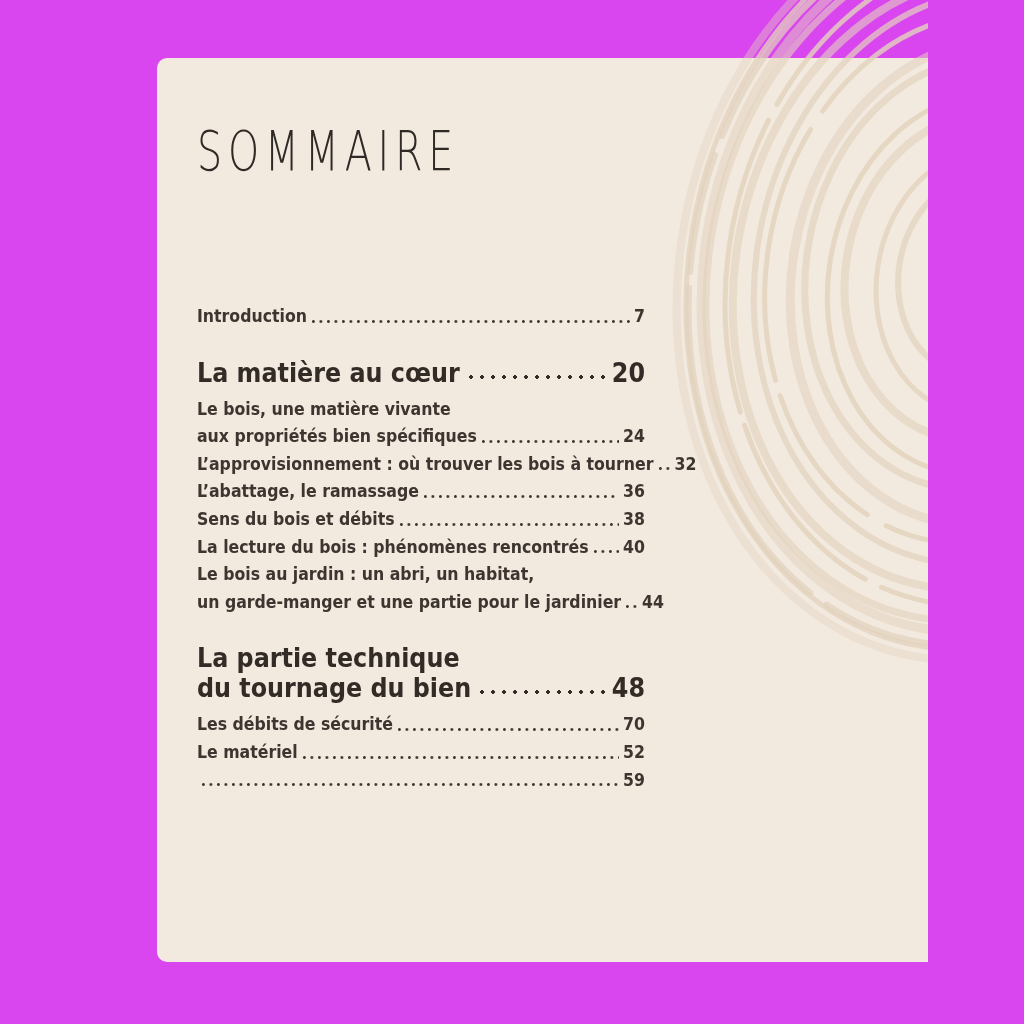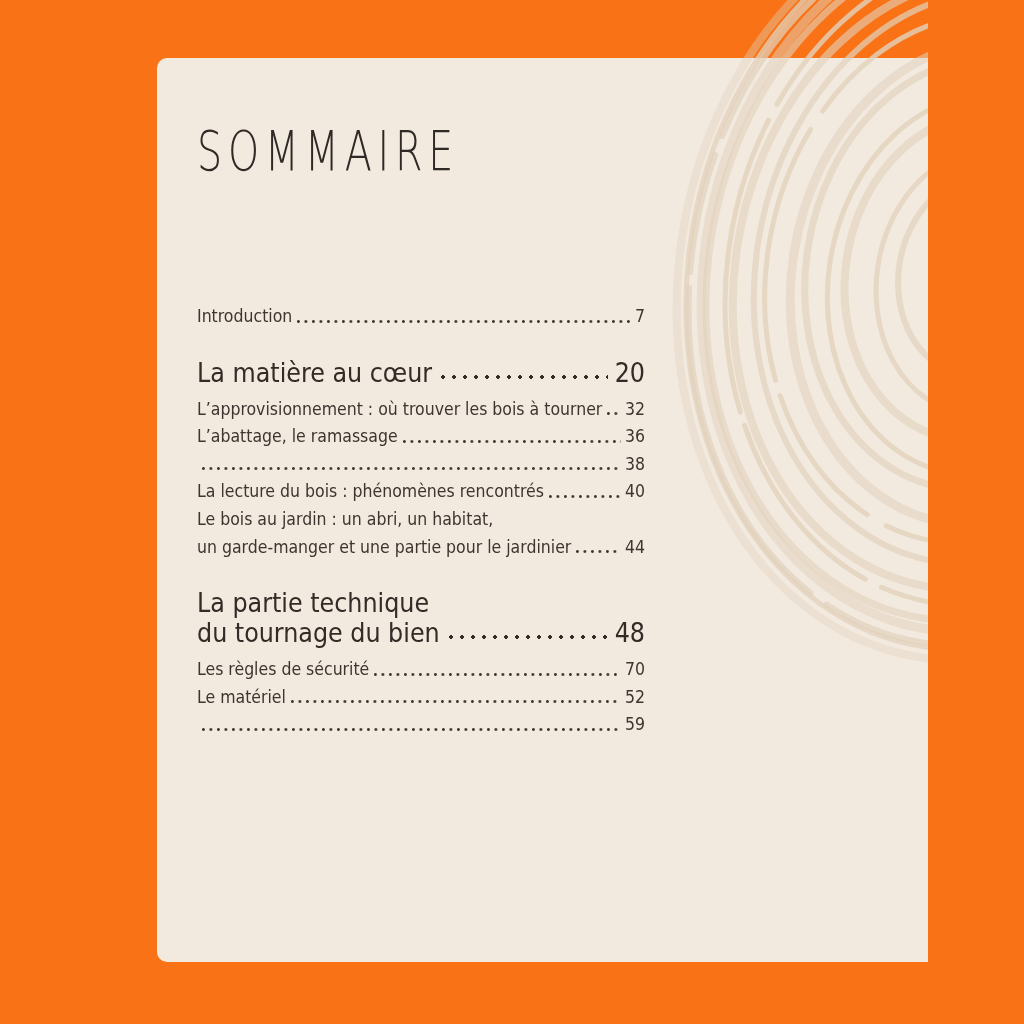--- a/index.html
+++ b/index.html
@@ -5,21 +5,21 @@
   html, body { margin: 0; padding: 0; }
   body {
     width: 1024px; height: 1024px;
     background: #ffffff;
     font-family: "DejaVu Sans", "Liberation Sans", sans-serif;
     overflow: hidden;
   }
   .stage {
     position: relative;
     width: 1024px; height: 1024px;
-    background: #f97316;
+    background: #d946ef;
     overflow: hidden;
   }
   
   .content-clip {
     position: absolute; left: 0; top: 0;
     width: 928px; height: 1024px;
     overflow: hidden;
   }
   .card {
     position: absolute; left: 157px; top: 58px;
@@ -47,20 +47,21 @@
     color: #2F2A25;
     transform: scaleX(0.72);
     transform-origin: left center;
     white-space: nowrap;
   }
   .toc { margin-top: 121px; font-stretch: condensed; }
   .entry { margin: 0; }
   .entry .line {
     display: flex;
     align-items: baseline;
+    font-weight: bold;
   }
   .entry.sub .line {
     font-size: 17.5px;
     line-height: 27.6px;
     color: #3D352F;
   }
   .entry.heading {
     margin: 27px 0 8px 0;
   }
   .entry.heading .line {
@@ -127,34 +128,45 @@
           </div>
           <div class="entry heading">
             <div class="line">
               <span class="label">La matière au cœur</span>
               <span class="leader"></span>
               <span class="num">20</span>
             </div>
           </div>
           <div class="entry sub">
             <div class="line">
+              <span class="label">Le bois, une matière vivante</span>
+            </div>
+            <div class="line">
+              <span class="label">aux propriétés bien spécifiques</span>
+              <span class="leader"></span>
+              <span class="num">24</span>
+            </div>
+          </div>
+          <div class="entry sub">
+            <div class="line">
               <span class="label">L’approvisionnement : où trouver les bois à tourner</span>
               <span class="leader"></span>
               <span class="num">32</span>
             </div>
           </div>
           <div class="entry sub">
             <div class="line">
               <span class="label">L’abattage, le ramassage</span>
               <span class="leader"></span>
               <span class="num">36</span>
             </div>
           </div>
           <div class="entry sub">
             <div class="line">
+              <span class="label">Sens du bois et débits</span>
               <span class="leader"></span>
               <span class="num">38</span>
             </div>
           </div>
           <div class="entry sub">
             <div class="line">
               <span class="label">La lecture du bois : phénomènes rencontrés</span>
               <span class="leader"></span>
               <span class="num">40</span>
             </div>
@@ -174,21 +186,21 @@
               <span class="label">La partie technique</span>
             </div>
             <div class="line">
               <span class="label">du tournage du bien</span>
               <span class="leader"></span>
               <span class="num">48</span>
             </div>
           </div>
           <div class="entry sub">
             <div class="line">
-              <span class="label">Les règles de sécurité</span>
+              <span class="label">Les débits de sécurité</span>
               <span class="leader"></span>
               <span class="num">70</span>
             </div>
           </div>
           <div class="entry sub">
             <div class="line">
               <span class="label">Le matériel</span>
               <span class="leader"></span>
               <span class="num">52</span>
             </div>

